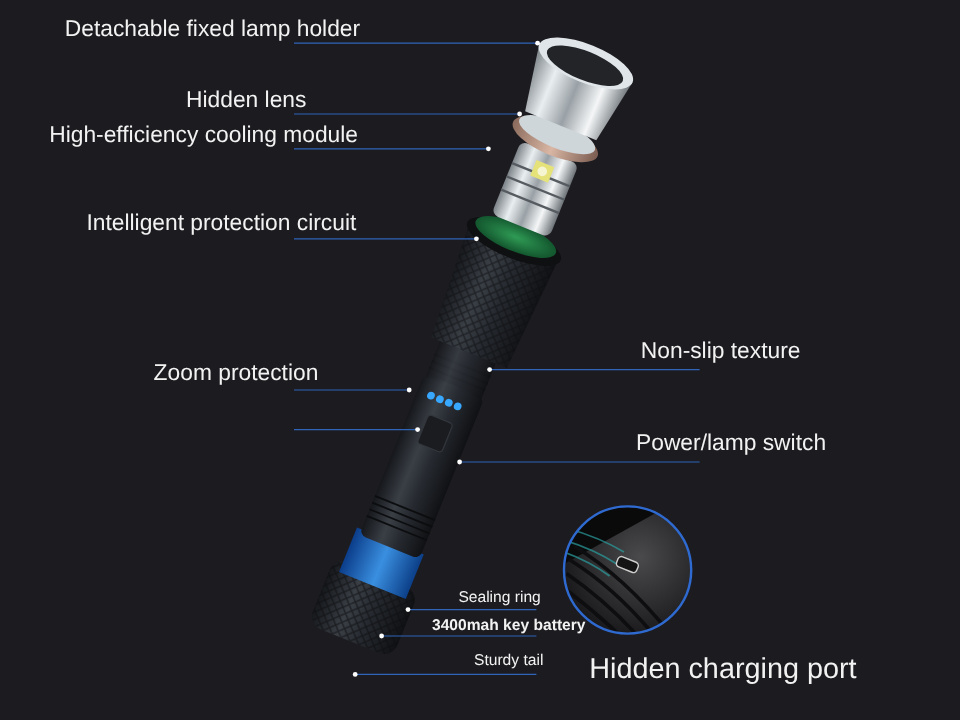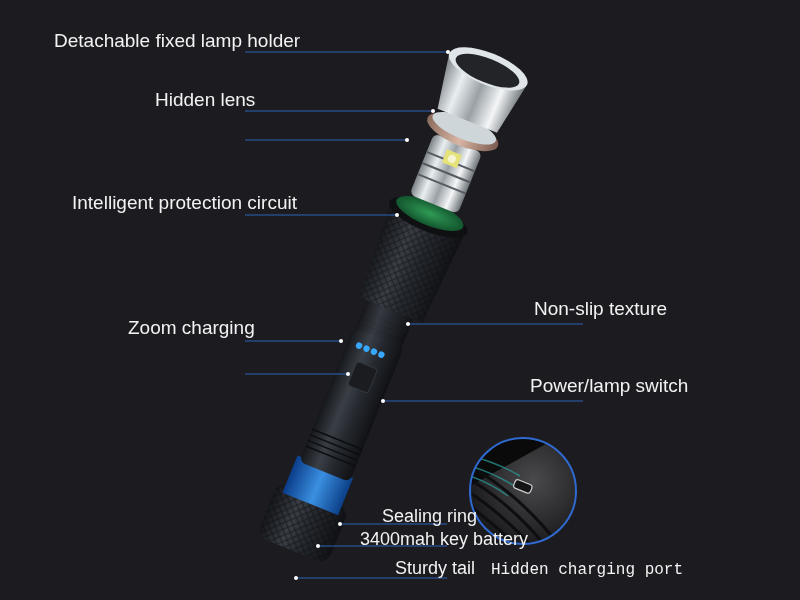--- a/index.html
+++ b/index.html
@@ -2,30 +2,30 @@
 <html><head>
   <meta charset="utf-8">
   <style>
     html, body { margin: 0; padding: 0; }
     body {
       width: 800px; height: 600px; overflow: hidden;
       background: #1c1b20;
       font-family: "Liberation Sans", "DejaVu Sans", sans-serif;
       position: relative;
     }
-    #stage { position: absolute; left: 0; top: 16px; width: 800px; height: 420px; }
+    #stage { position: absolute; left: 0; top: 0; width: 800px; height: 420px; }
     .label {
       position: absolute;
       color: #f2f2f2;
       white-space: nowrap;
       line-height: 1;
     }
     .label.lg { font-size: 19px; }
-    .label.sm { font-size: 18px; }
-    .label.xl { font-size: 16px; font-family: Liberation Mono, monospace; }
+    .label.sm { font-size: 13px; }
+    .label.xl { font-size: 24px; }
   </style>
 </head>
 <body>
 
 <div id="stage">
 
   <svg width="800" height="600" viewBox="0 0 800 600" style="position:absolute;left:0;top:0">
     <defs>
       <linearGradient id="bodyGrad" x1="0" y1="0" x2="1" y2="0">
         <stop offset="0" stop-color="#15171b"></stop>
@@ -162,22 +162,23 @@
           <path d="M470 460 Q492 468 508 480"></path>
         </g>
         <rect x="514" y="466" width="18" height="9" rx="3" transform="rotate(22 523 470)" fill="#151516" stroke="#d0d0d0" stroke-width="1.2"></rect>
       </g>
       <circle cx="523" cy="475" r="53" fill="none" stroke="#2f6ad0" stroke-width="2"></circle>
     </g>
   </svg>
 
   <div class="label lg" style="left:54px; top:15px;">Detachable fixed lamp holder</div>
   <div class="label lg" style="left:155px; top:74px;">Hidden lens</div>
+  <div class="label lg" style="left:41px; top:103px;">High-efficiency cooling module</div>
   <div class="label lg" style="left:72px; top:177px;">Intelligent protection circuit</div>
   <div class="label lg" style="left:534px; top:283px;">Non-slip texture</div>
-  <div class="label lg" style="left:128px; top:302px;">Zoom charging</div>
+  <div class="label lg" style="left:128px; top:302px;">Zoom protection</div>
   <div class="label lg" style="left:530px; top:360px;">Power/lamp switch</div>
   <div class="label sm" style="left:382px; top:491px;">Sealing ring</div>
-  <div class="label sm" style="left:360px; top:514px;">3400mah key battery</div>
+  <div class="label sm" style="left:360px; top:514px;font-weight:bold;">3400mah key battery</div>
   <div class="label sm" style="left:395px; top:543px;">Sturdy tail</div>
   <div class="label xl" style="left:491px; top:546px;">Hidden charging port</div>
 
 </div>
 
 </body></html>

